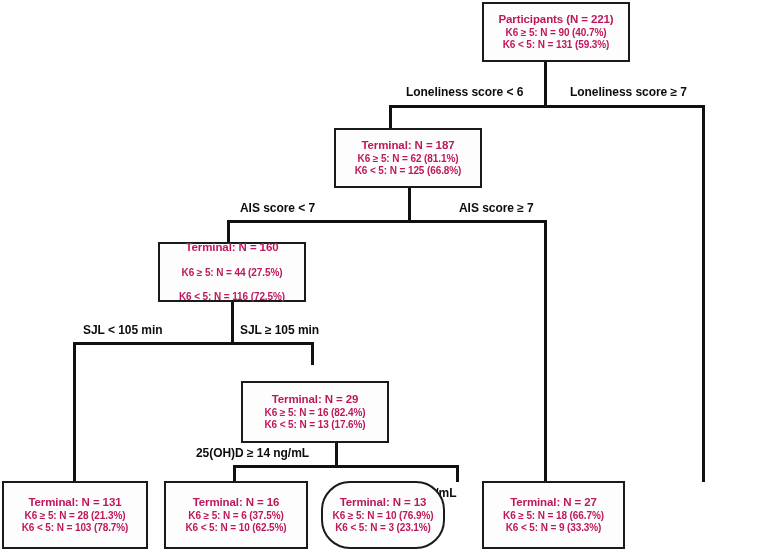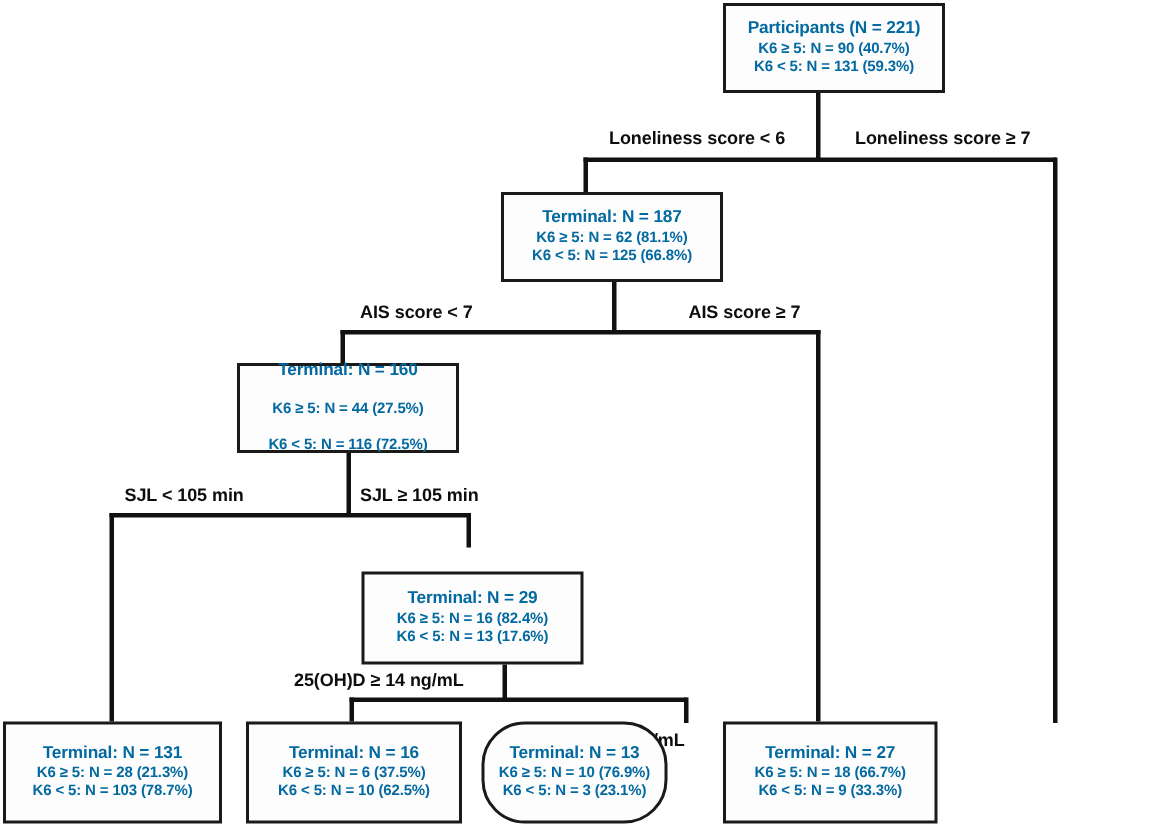--- a/index.html
+++ b/index.html
@@ -19,21 +19,21 @@
   .node{
     position:absolute;
     box-sizing:border-box;
     border:2.5px solid #1a1a1a;
     background:#fdfdfd;
     display:flex;
     flex-direction:column;
     align-items:center;
     justify-content:center;
     text-align:center;
-    color:#0369a1;
+    color:#be185d;
     font-weight:bold;
     line-height:1.28;
     letter-spacing:-0.1px;
   }
   .node .ln{
     display:block;
     white-space:nowrap;
   }
   .node .ln1{font-size:11.5px;}
   .node .ln2,.node .ln3{font-size:10px;}

